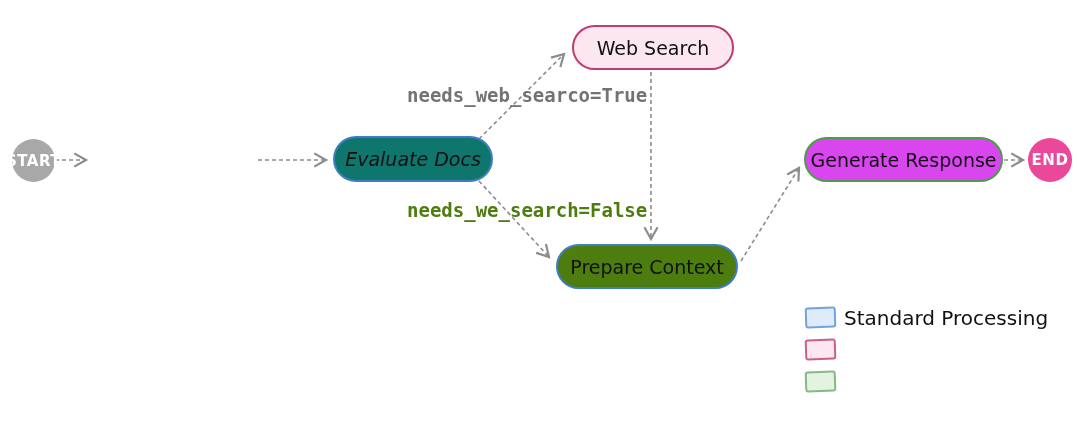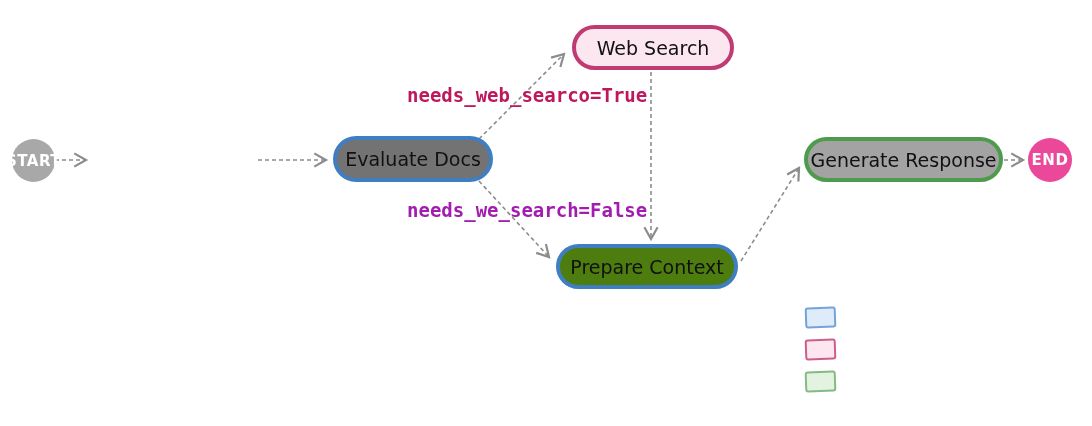--- a/index.html
+++ b/index.html
@@ -17,21 +17,21 @@
   .edges {
     position: absolute;
     left: 0; top: 0;
     width: 1092px; height: 426px;
   }
   .node {
     position: absolute;
     display: flex;
     align-items: center;
     justify-content: center;
-    border: 4px solid #8b5cf6;
+    border: 2px solid #8b5cf6;
     border-radius: 24px;
     background: #ddebfb;
     font-size: 19px;
     color: #111111;
     white-space: nowrap;
     box-sizing: border-box;
   }
   .terminal {
     position: absolute;
     display: flex;
@@ -109,47 +109,48 @@
     <path d="M651,72 L651,239" fill="none" stroke="#8c8c8c" stroke-width="1.6" stroke-dasharray="4 3" marker-end="url(#arrow)"></path>
     <path d="M741,261 L799,168" fill="none" stroke="#8c8c8c" stroke-width="1.6" stroke-dasharray="4 3" marker-end="url(#arrow)"></path>
     <path d="M1004,160 L1023,160" fill="none" stroke="#8c8c8c" stroke-width="1.6" stroke-dasharray="4 3" marker-end="url(#arrow)"></path>
   </svg>
 
   <div id="node-start" class="terminal" style="background: rgb(168, 168, 168);">
     <span>START</span>
   </div>
 
 
-  <div id="node-evaluate" class="node" style="background: #737373; border-color: rgb(63, 127, 193);">
+  <div id="node-evaluate" class="node" style="background: #0f766e; border-color: rgb(63, 127, 193); font-style: italic;">
     <span>Evaluate Docs</span>
   </div>
 
   <div id="node-web" class="node" style="background: rgb(252, 230, 239); border-color: rgb(191, 59, 114);">
     <span>Web Search</span>
   </div>
 
   <div id="node-prepare" class="node" style="background: #4d7c0f; border-color: rgb(63, 127, 193);">
     <span>Prepare Context</span>
   </div>
 
-  <div id="node-generate" class="node" style="background: #a3a3a3; border-color: rgb(78, 155, 78);">
+  <div id="node-generate" class="node" style="background: #d946ef; border-color: rgb(78, 155, 78);">
     <span>Generate Response</span>
   </div>
 
   <div id="node-end" class="terminal" style="background: #ec4899;">
     <span>END</span>
   </div>
 
-  <div id="edge-label-true" class="edge-label" style="color: #be185d; text-align: center;">needs_web_searco=True</div>
+  <div id="edge-label-true" class="edge-label" style="color: #737373; text-align: center;">needs_web_searco=True</div>
 
-  <div id="edge-label-false" class="edge-label" style="color: #a21caf;">needs_we_search=False</div>
+  <div id="edge-label-false" class="edge-label" style="color: #4d7c0f;">needs_we_search=False</div>
 
   <div class="legend">
     <div class="legend-row">
       <div class="legend-swatch" style="background: rgb(221, 235, 251); border-color: rgb(116, 163, 218);"></div>
+      <div class="legend-label">Standard Processing</div>
     </div>
     <div class="legend-row">
       <div class="legend-swatch" style="background: rgb(252, 230, 239); border-color: rgb(205, 94, 140);"></div>
     </div>
     <div class="legend-row">
       <div class="legend-swatch" style="background: rgb(228, 243, 224); border-color: rgb(133, 185, 133);"></div>
     </div>
   </div>
 
 </div>

